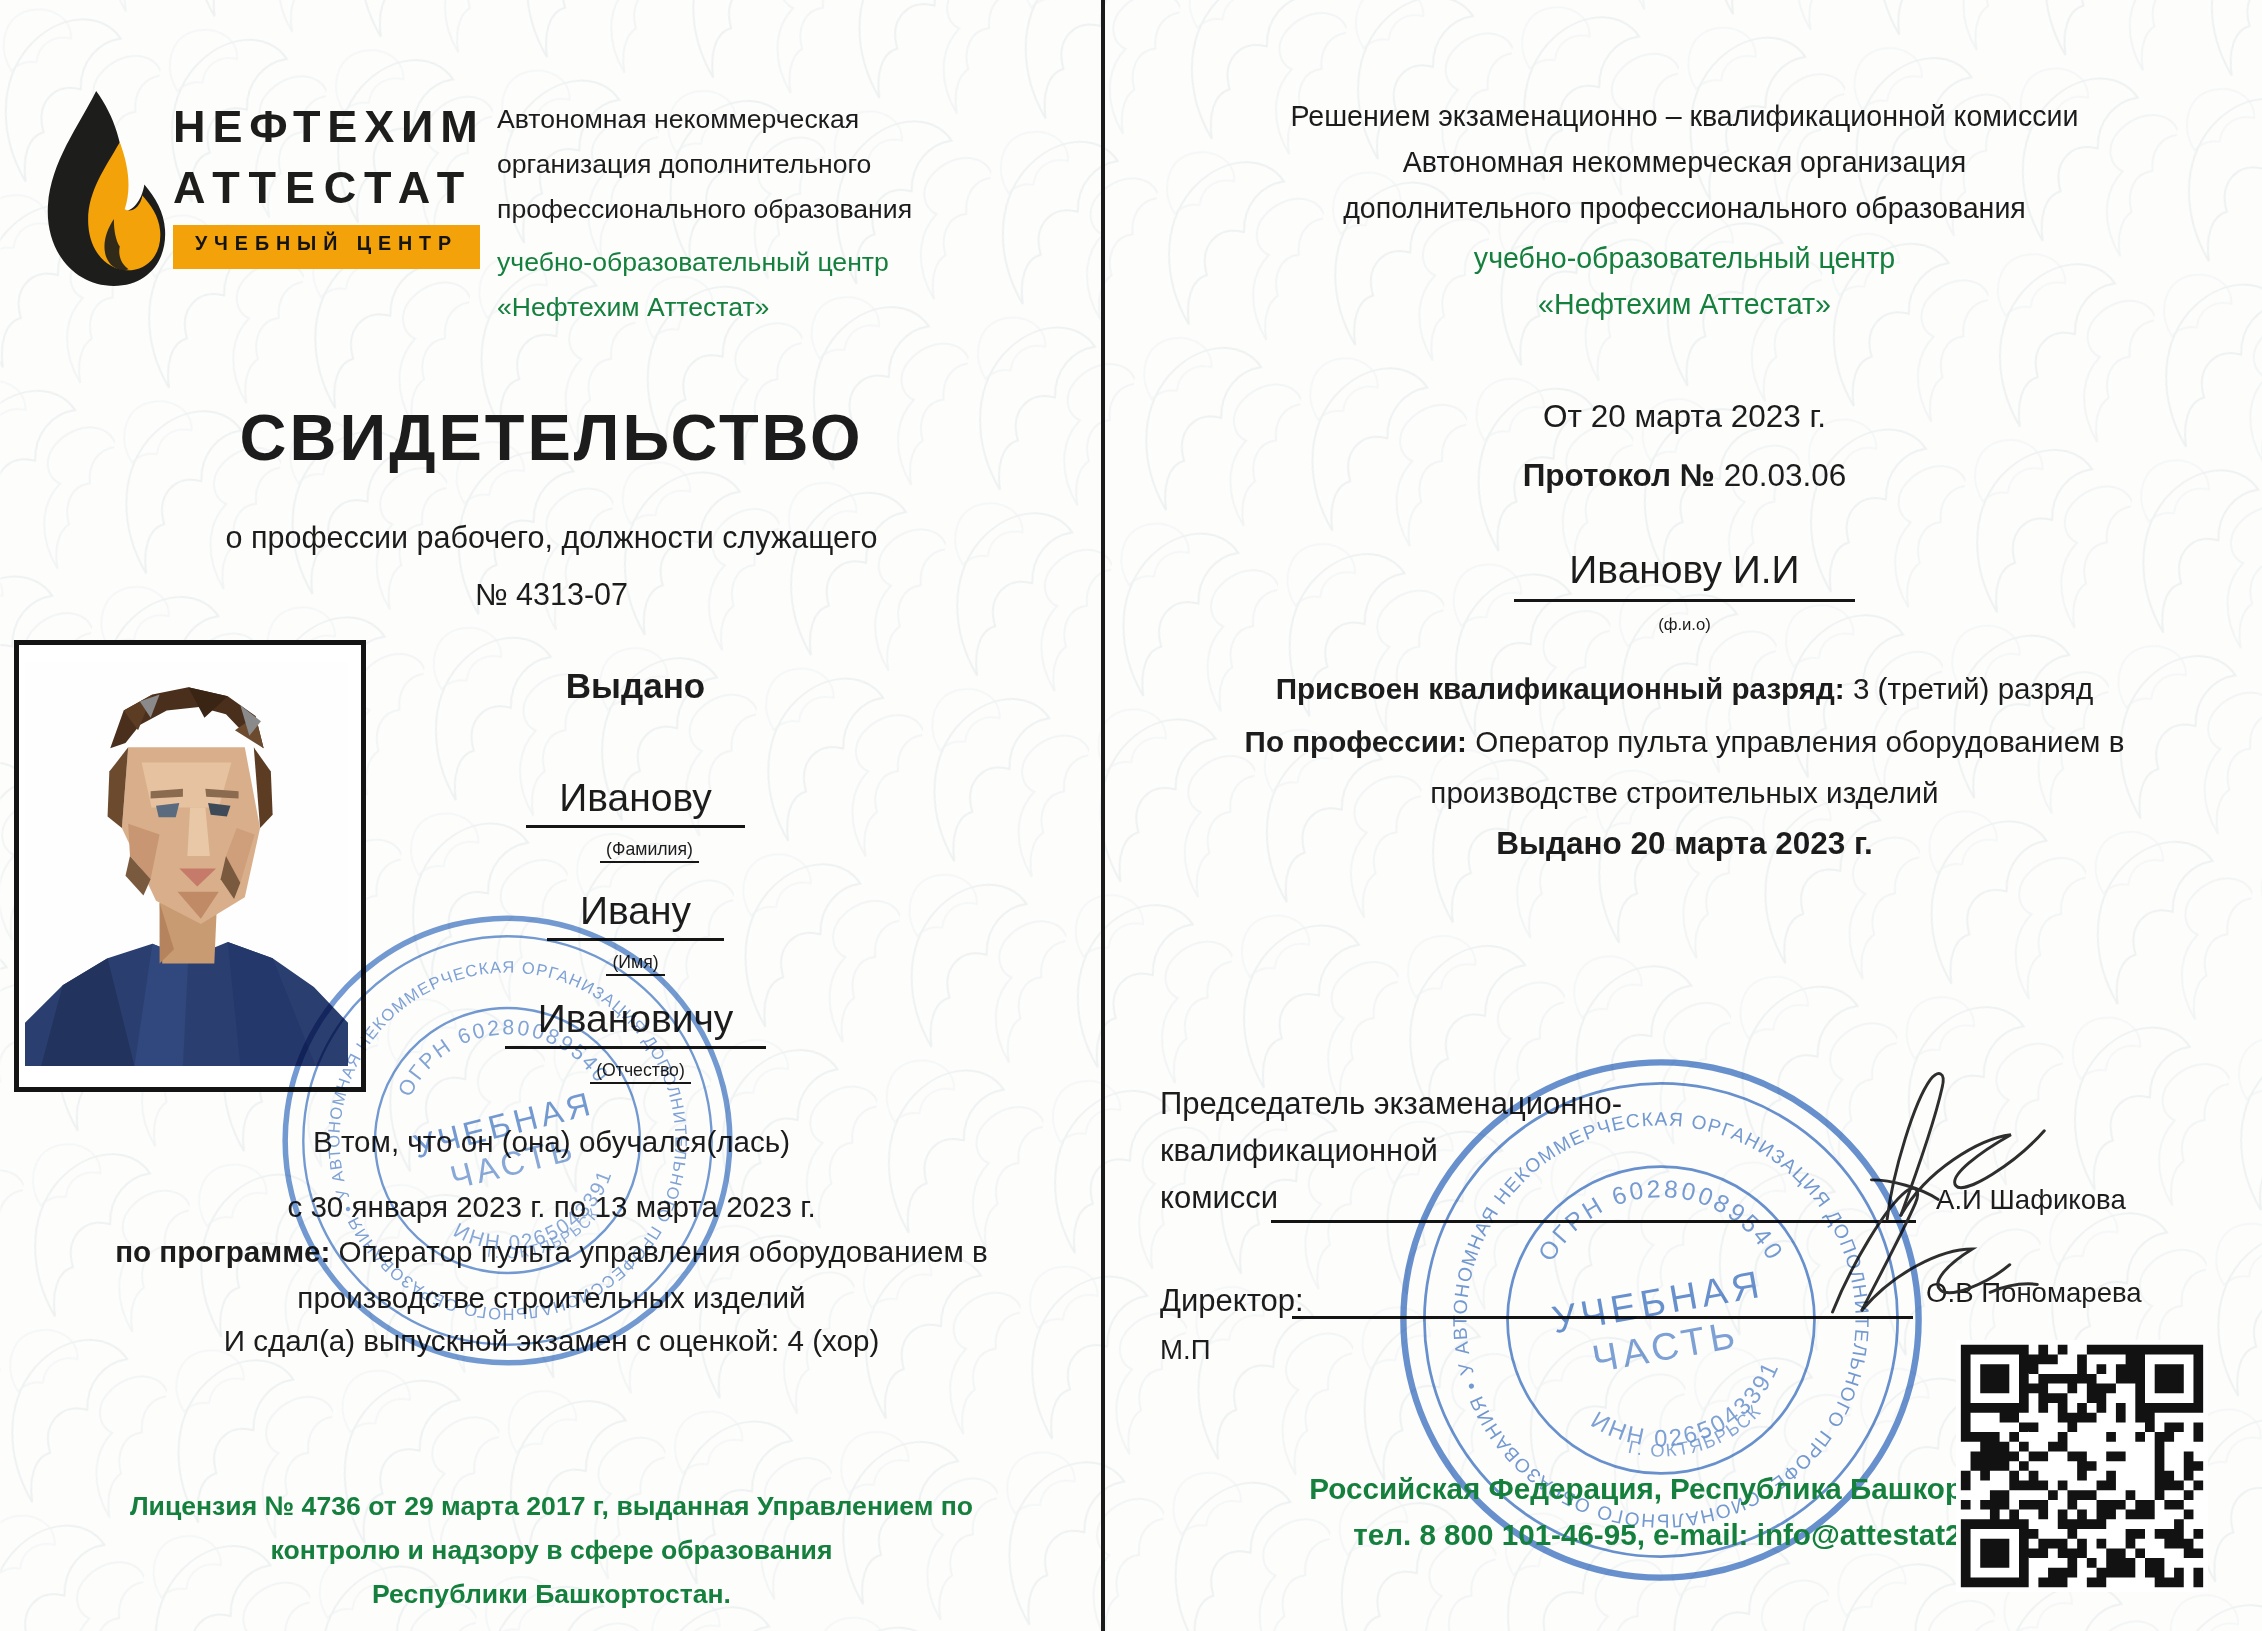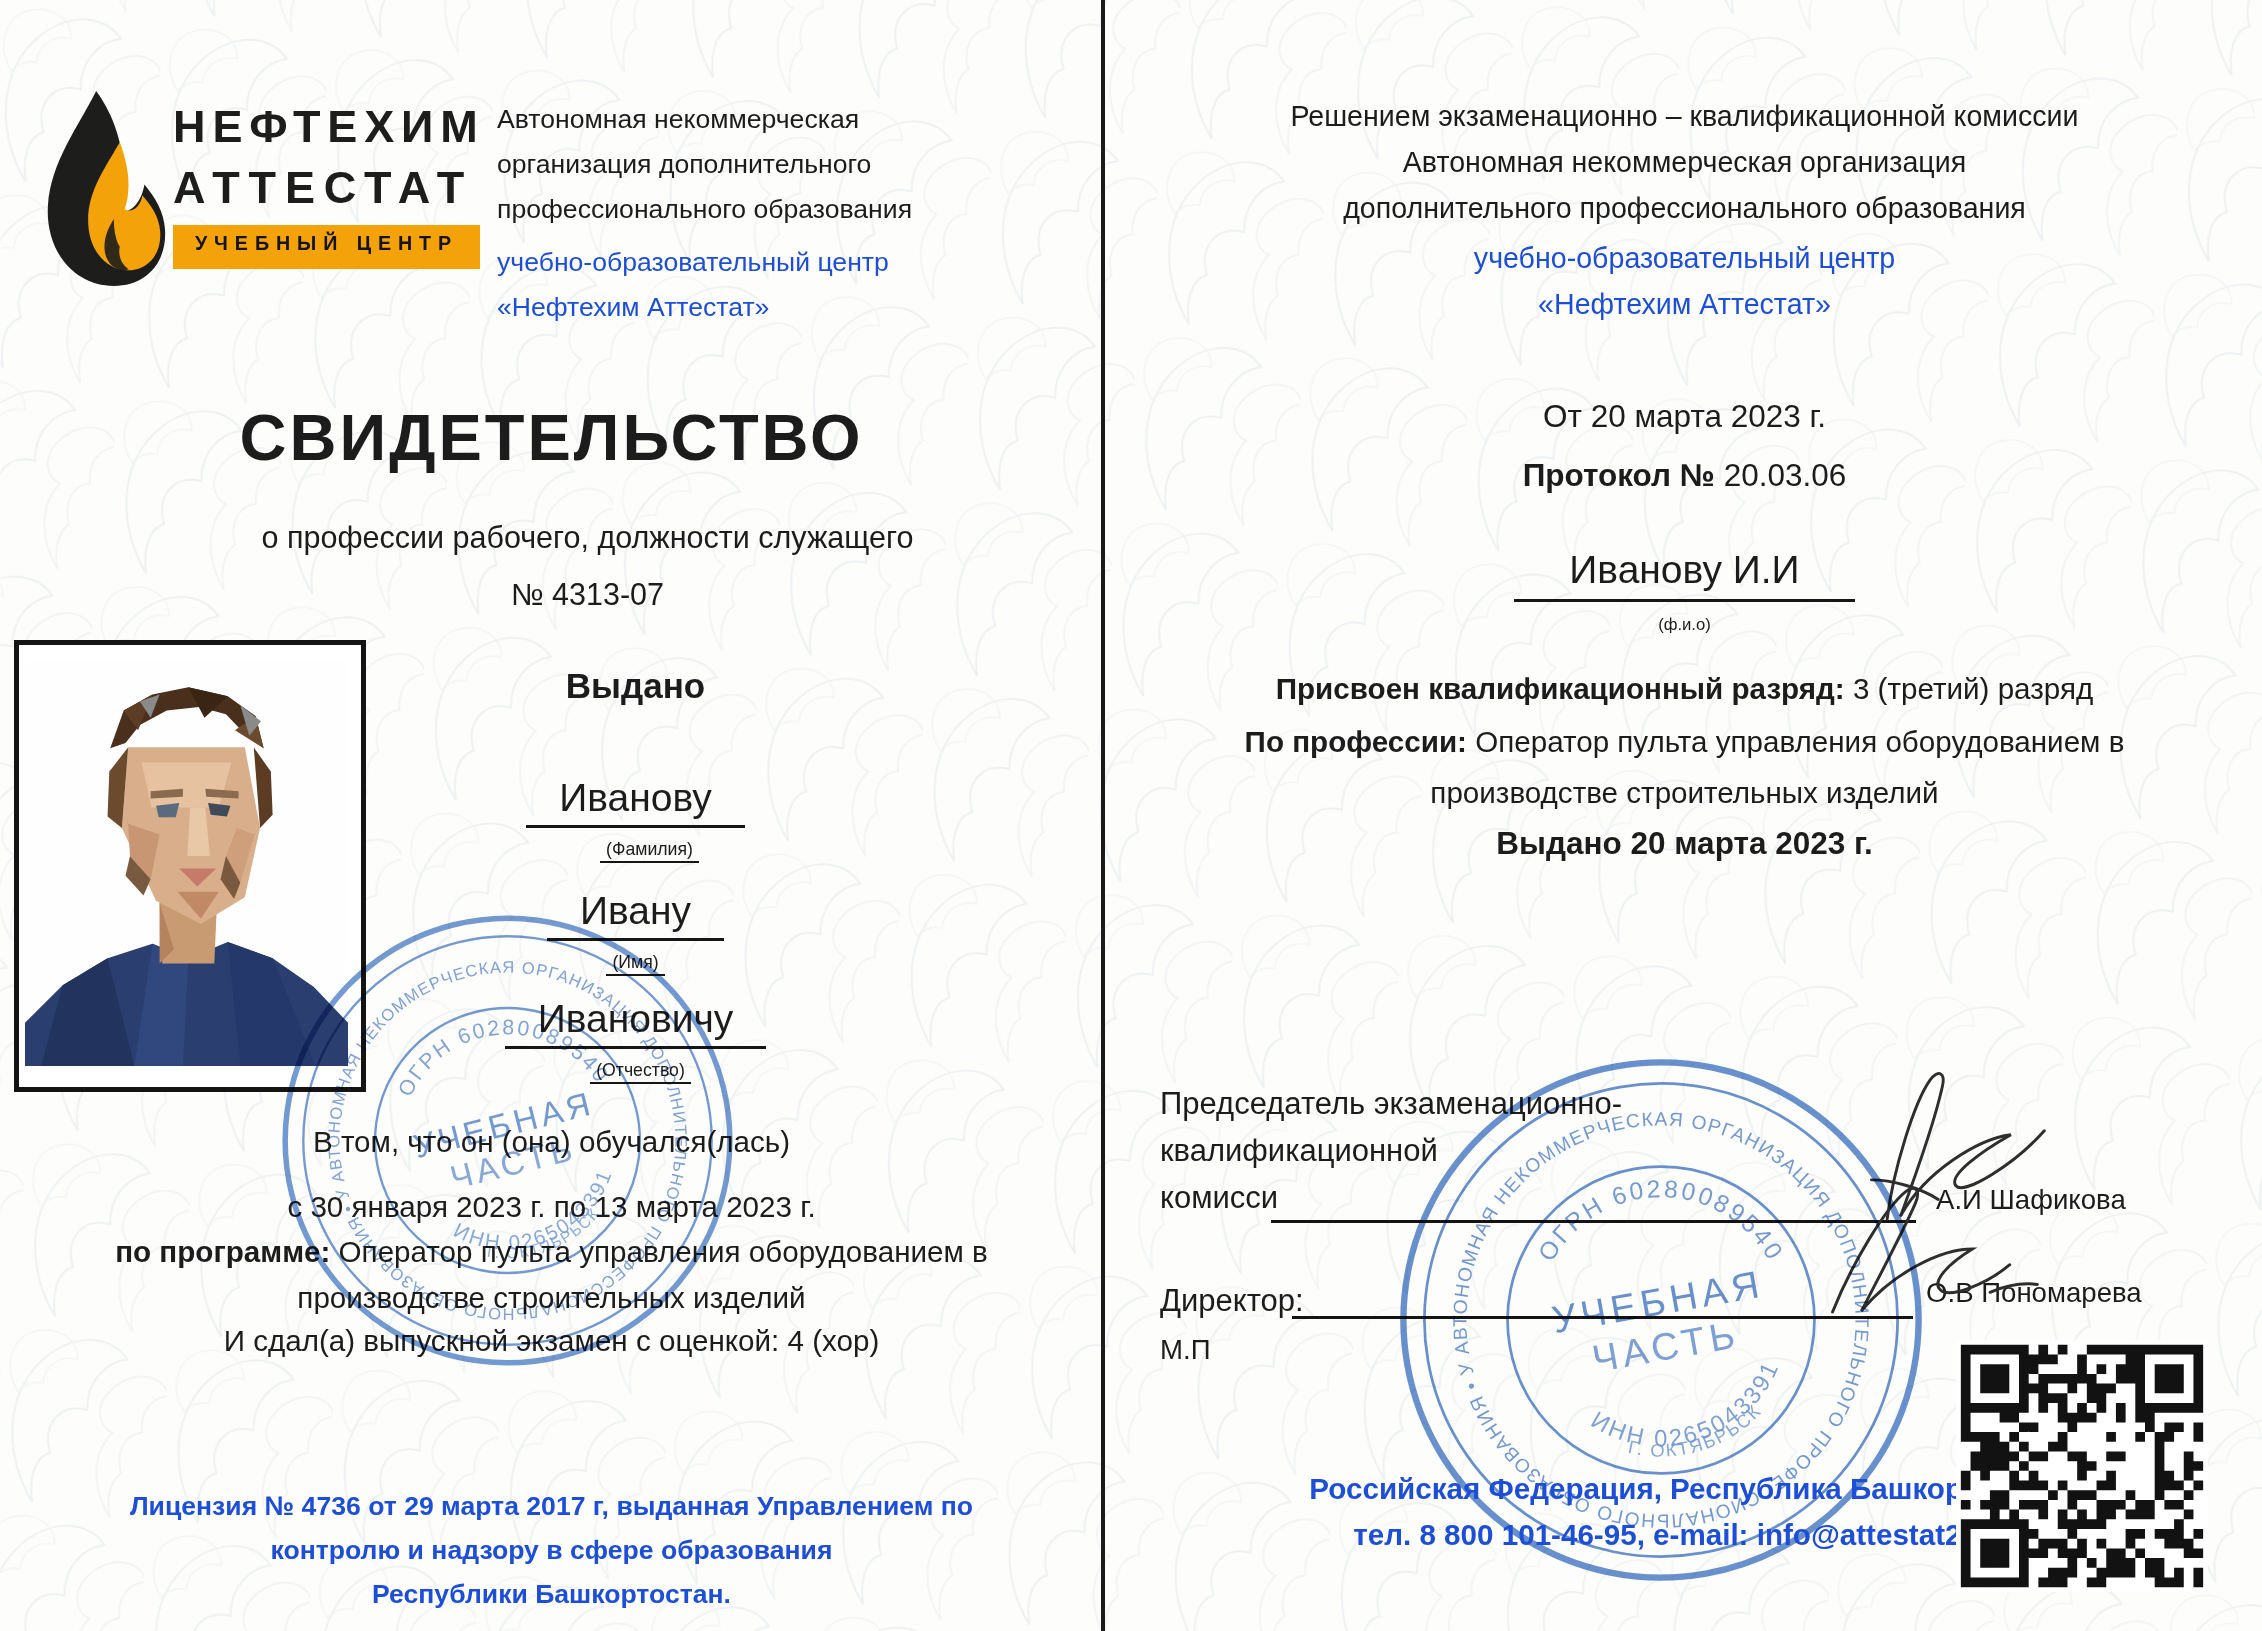--- a/index.html
+++ b/index.html
@@ -1,32 +1,32 @@
 <!DOCTYPE html>
 <html><head>
 <meta charset="utf-8">
 <style>
   html,body{margin:0;padding:0;background:#888;}
   #doc{position:relative;width:2263px;height:1631px;background:#fdfdfc;overflow:hidden;
        font-family:"Liberation Sans",sans-serif;color:#1c1c1c;}
   .abs{position:absolute;}
   .c{text-align:center;}
-  .red{color:#1d4ed8;}
+  .red{color:#15803d;}
   .b{font-weight:bold;}
   .wm{left:0;top:0;width:2263px;height:1631px;opacity:.6;pointer-events:none;}
   .divider{left:1101px;top:0;width:3.9px;height:1631px;background:#1b1b1b;}
   
   .logo-line{font-weight:bold;font-size:45px;letter-spacing:6.9px;color:#1d1d1b;line-height:1;}
   .badge{background:#f3a209;color:#141414;font-weight:bold;font-size:19.7px;letter-spacing:6.9px;
          width:307px;height:44px;line-height:36px;text-align:center;}
   
   .org{width:512px;font-size:26.6px;line-height:45px;text-align:left;}
   .rhead{width:1155px;font-size:28.6px;line-height:46px;text-align:center;}
   .title{width:1103px;font-size:65px;font-weight:bold;letter-spacing:3px;}
-  .sub{width:1103px;font-size:30.5px;padding-left:36px;}
+  .sub{width:1103px;font-size:30.5px;}
   .body30{width:1103px;font-size:29.6px;}
   .lic{width:1103px;font-size:26.6px;font-weight:600;line-height:44px;text-align:center;}
   .addr{width:1155px;font-size:29.6px;font-weight:600;line-height:46px;}
   .nameval{font-size:39px;border-bottom:3px solid #161616;padding:0 33px 5.9px 33px;}
   .namecap{font-size:17.7px;border-bottom:2px solid #161616;padding:0 5.9px 2px 5.9px;}
   .photo-frame{border:5.9px solid #141414;background:#fff;padding:5.9px 13.8px 5.9px 5.9px;}
   .sigline{border-top:3px solid #141414;height:0;}
   .chair{font-size:31px;font-weight:normal;line-height:47px;}
   .signame{font-size:27.6px;}
   .stamp{color:#4d7ec8;mix-blend-mode:multiply;pointer-events:none;}

